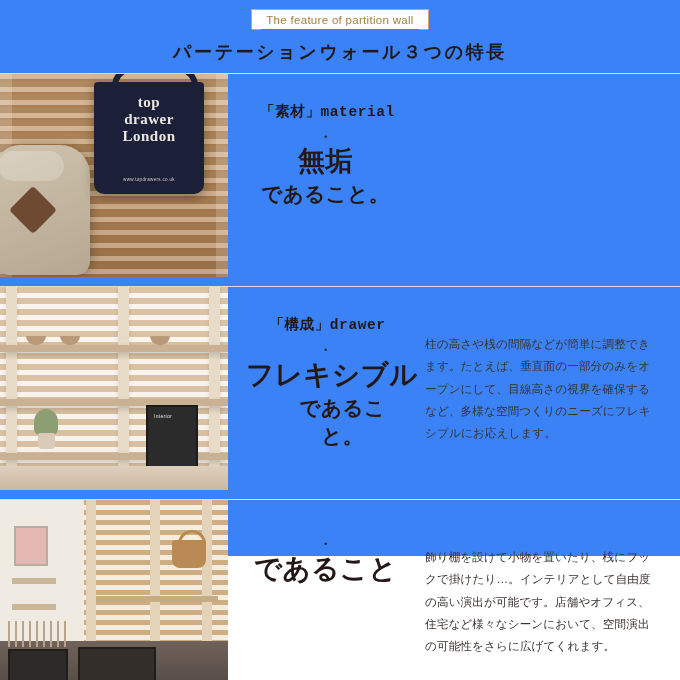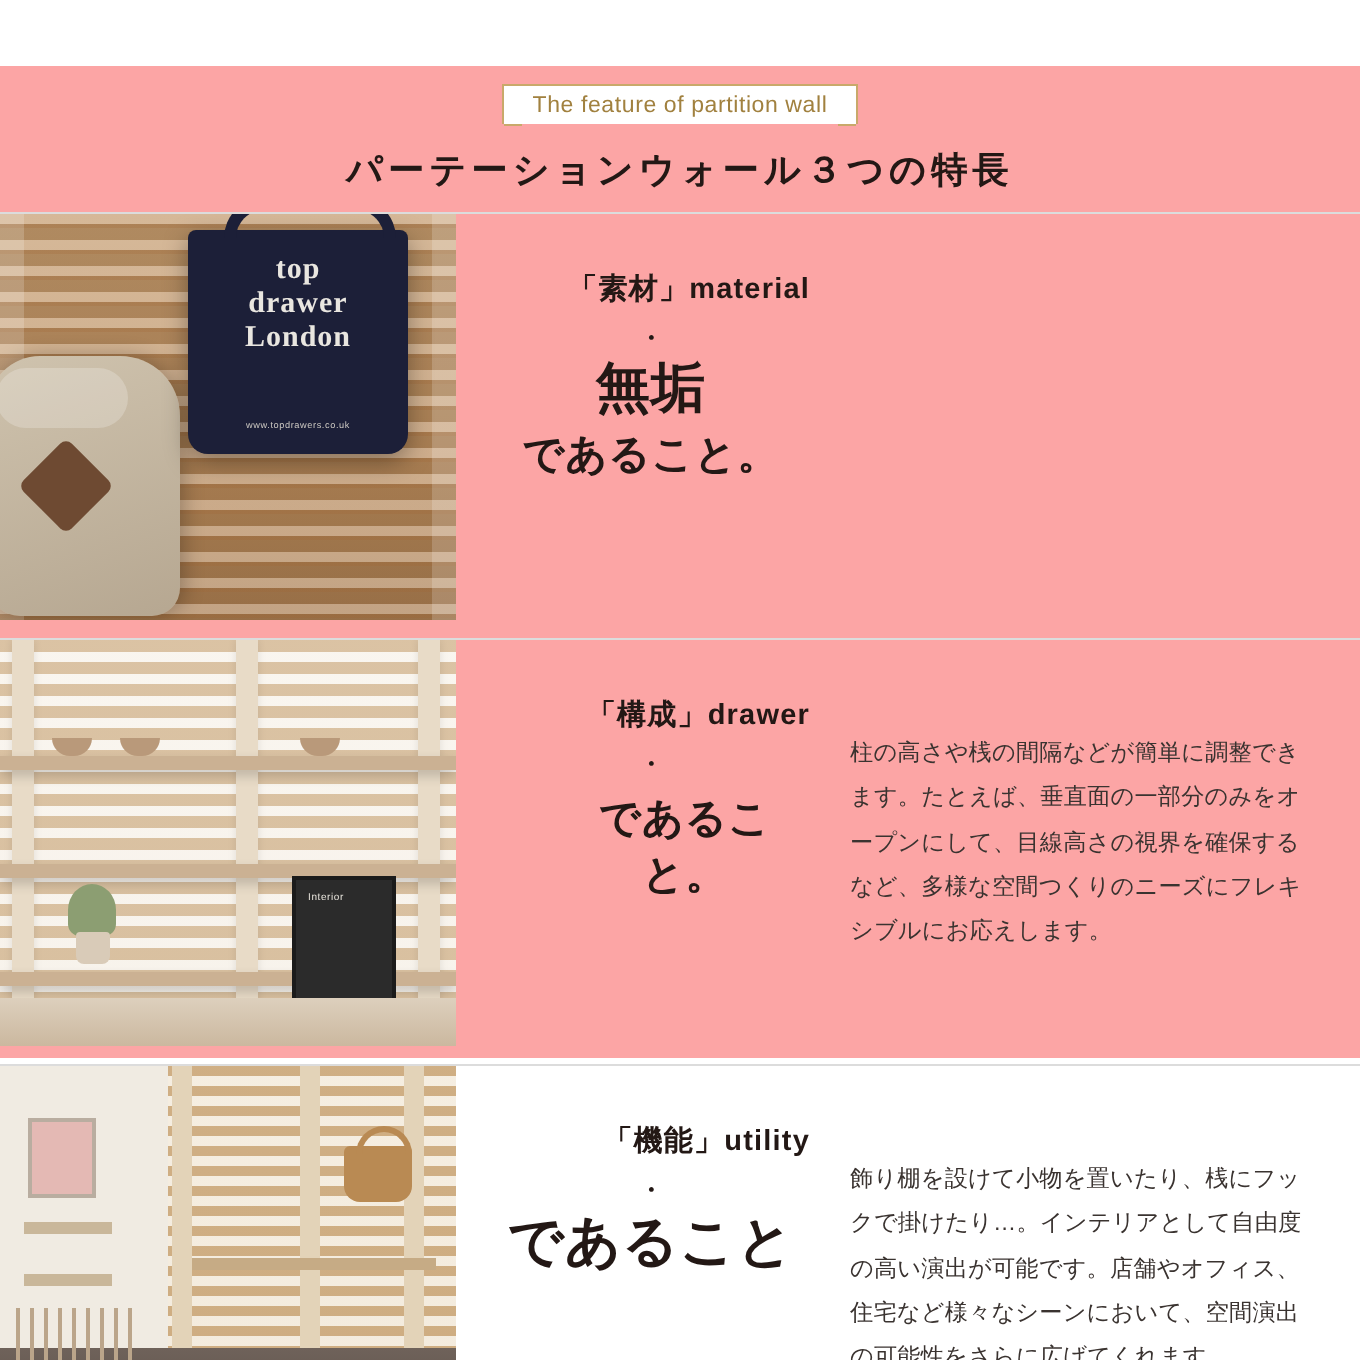--- a/index.html
+++ b/index.html
@@ -6,24 +6,23 @@
   html, body {
     width: 680px;
     height: 680px;
     background: #ffffff;
     font-family: "Liberation Sans", sans-serif;
     color: #231815;
     overflow: hidden;
   }
   .page {
     width: 680px;
-    height: 496px;
+    height: 556px;
     position: relative;
-    background: #fca5a5;
-    margin-top: 33px;
+    background: #3b82f6;
   }
 
   
   .header {
     padding-top: 9px;
     text-align: center;
   }
   .eyebrow-wrap {
     display: flex;
     align-items: center;
@@ -81,23 +80,24 @@
   .mid {
     width: 183px;
     flex: 0 0 183px;
     padding: 28px 6px 0 18px;
     text-align: center;
   }
   .cat {
     font-size: 14.5px;
     font-weight: bold;
     letter-spacing: .6px;
-    text-align: right;
+    text-align: center;
     padding-left: 4px;
     color: #231815;
+    font-family: Liberation Mono, monospace;
   }
   .dot {
     font-size: 15px;
     line-height: 17px;
     margin-top: 7px;
     color: #231815;
   }
   .big {
     font-size: 27px;
     font-weight: bold;
@@ -363,20 +363,21 @@
       <div class="pot"></div>
       <div class="frame">
         <span>Interior</span>
       </div>
       <div class="floor"></div>
     </div>
 
     <div class="mid">
       <div class="cat">「構成」drawer</div>
       <div class="dot">・</div>
+      <div class="big smallest-fit">フレキシブル</div>
       <div class="sub indent">であること。</div>
     </div>
 
     <div class="body">柱の高さや桟の間隔などが簡単に調整できます。たとえば、垂直面の一部分のみをオープンにして、目線高さの視界を確保するなど、多様な空間つくりのニーズにフレキシブルにお応えします。</div>
   </div>
 
   <div class="section">
     <div class="photo p3">
       <div class="slats3"></div>
       <div class="leftwall">
@@ -390,21 +391,20 @@
       <div class="shelfboard b1"></div>
       <div class="shelfboard b2"></div>
       <div class="basket"></div>
       <div class="counter"></div>
       <div class="pens"></div>
       <div class="tray"></div>
       <div class="tray2"></div>
     </div>
 
     <div class="mid">
-      <div class="cat">「機能」utility</div>
       <div class="dot">・</div>
       <div class="big smallest-fit">であること</div>
     </div>
 
     <div class="body">飾り棚を設けて小物を置いたり、桟にフックで掛けたり…。インテリアとして自由度の高い演出が可能です。店舗やオフィス、住宅など様々なシーンにおいて、空間演出の可能性をさらに広げてくれます。</div>
   </div>
 
 </div>
 
 </body></html>

